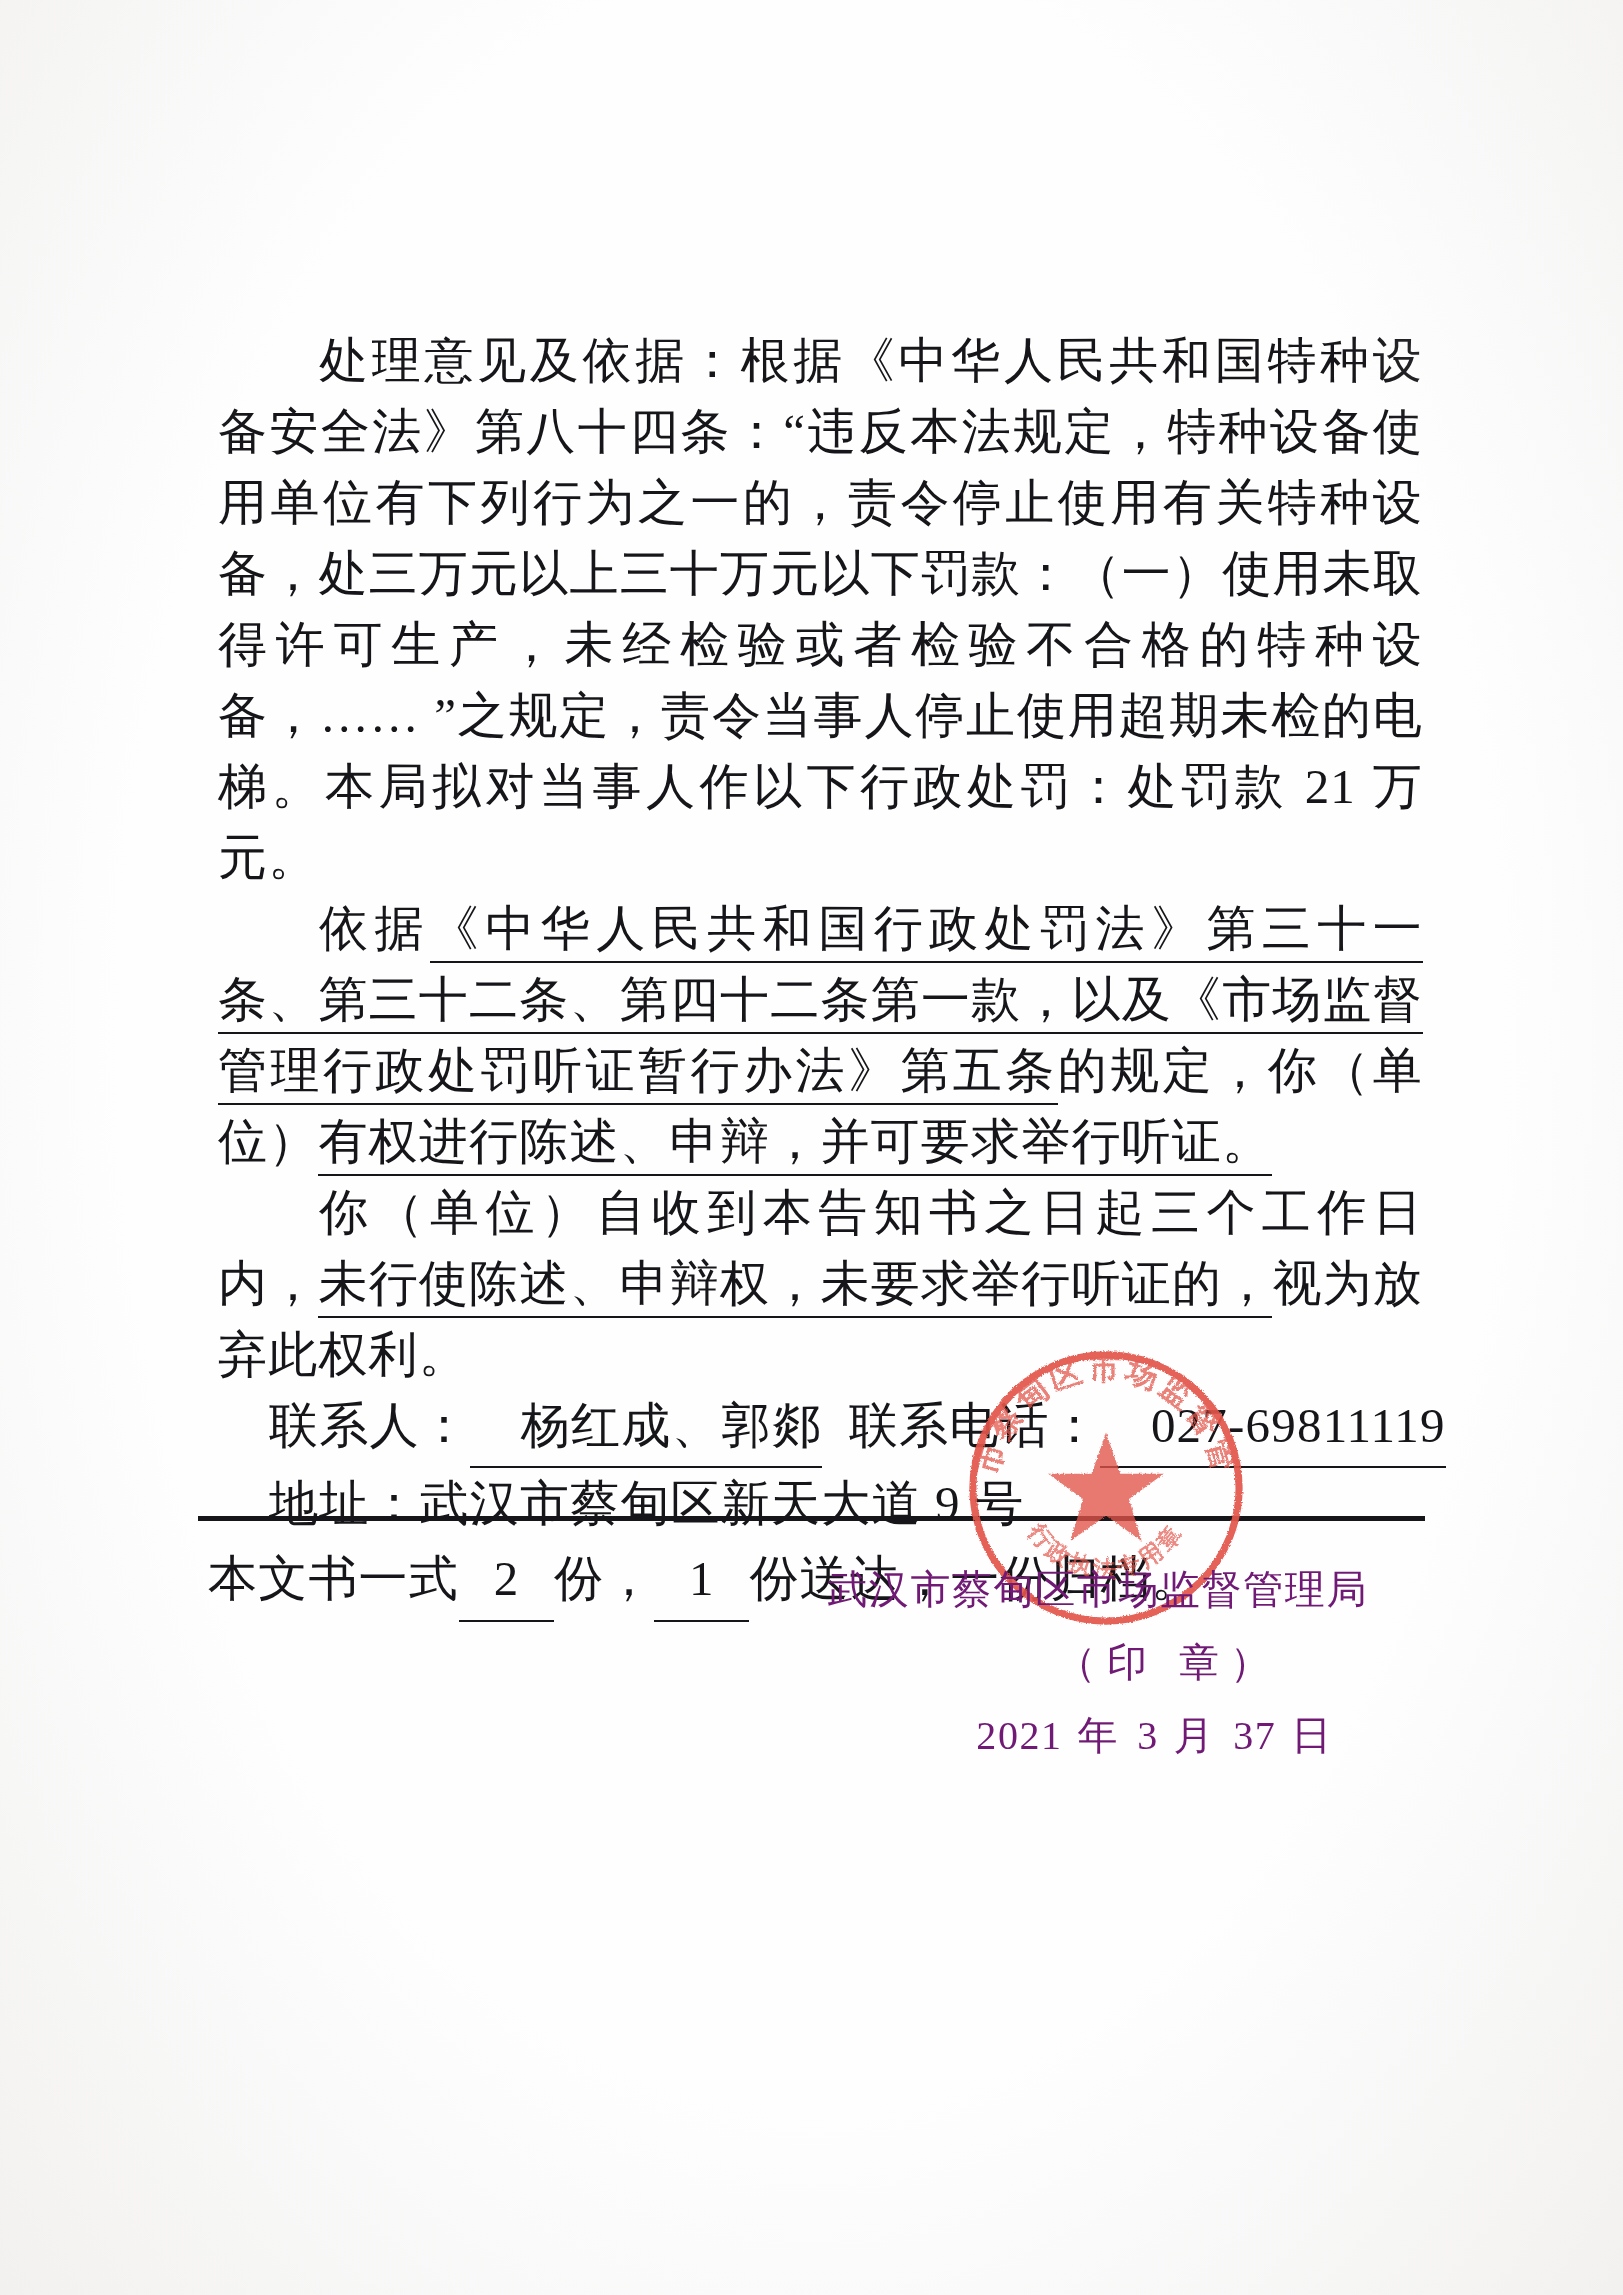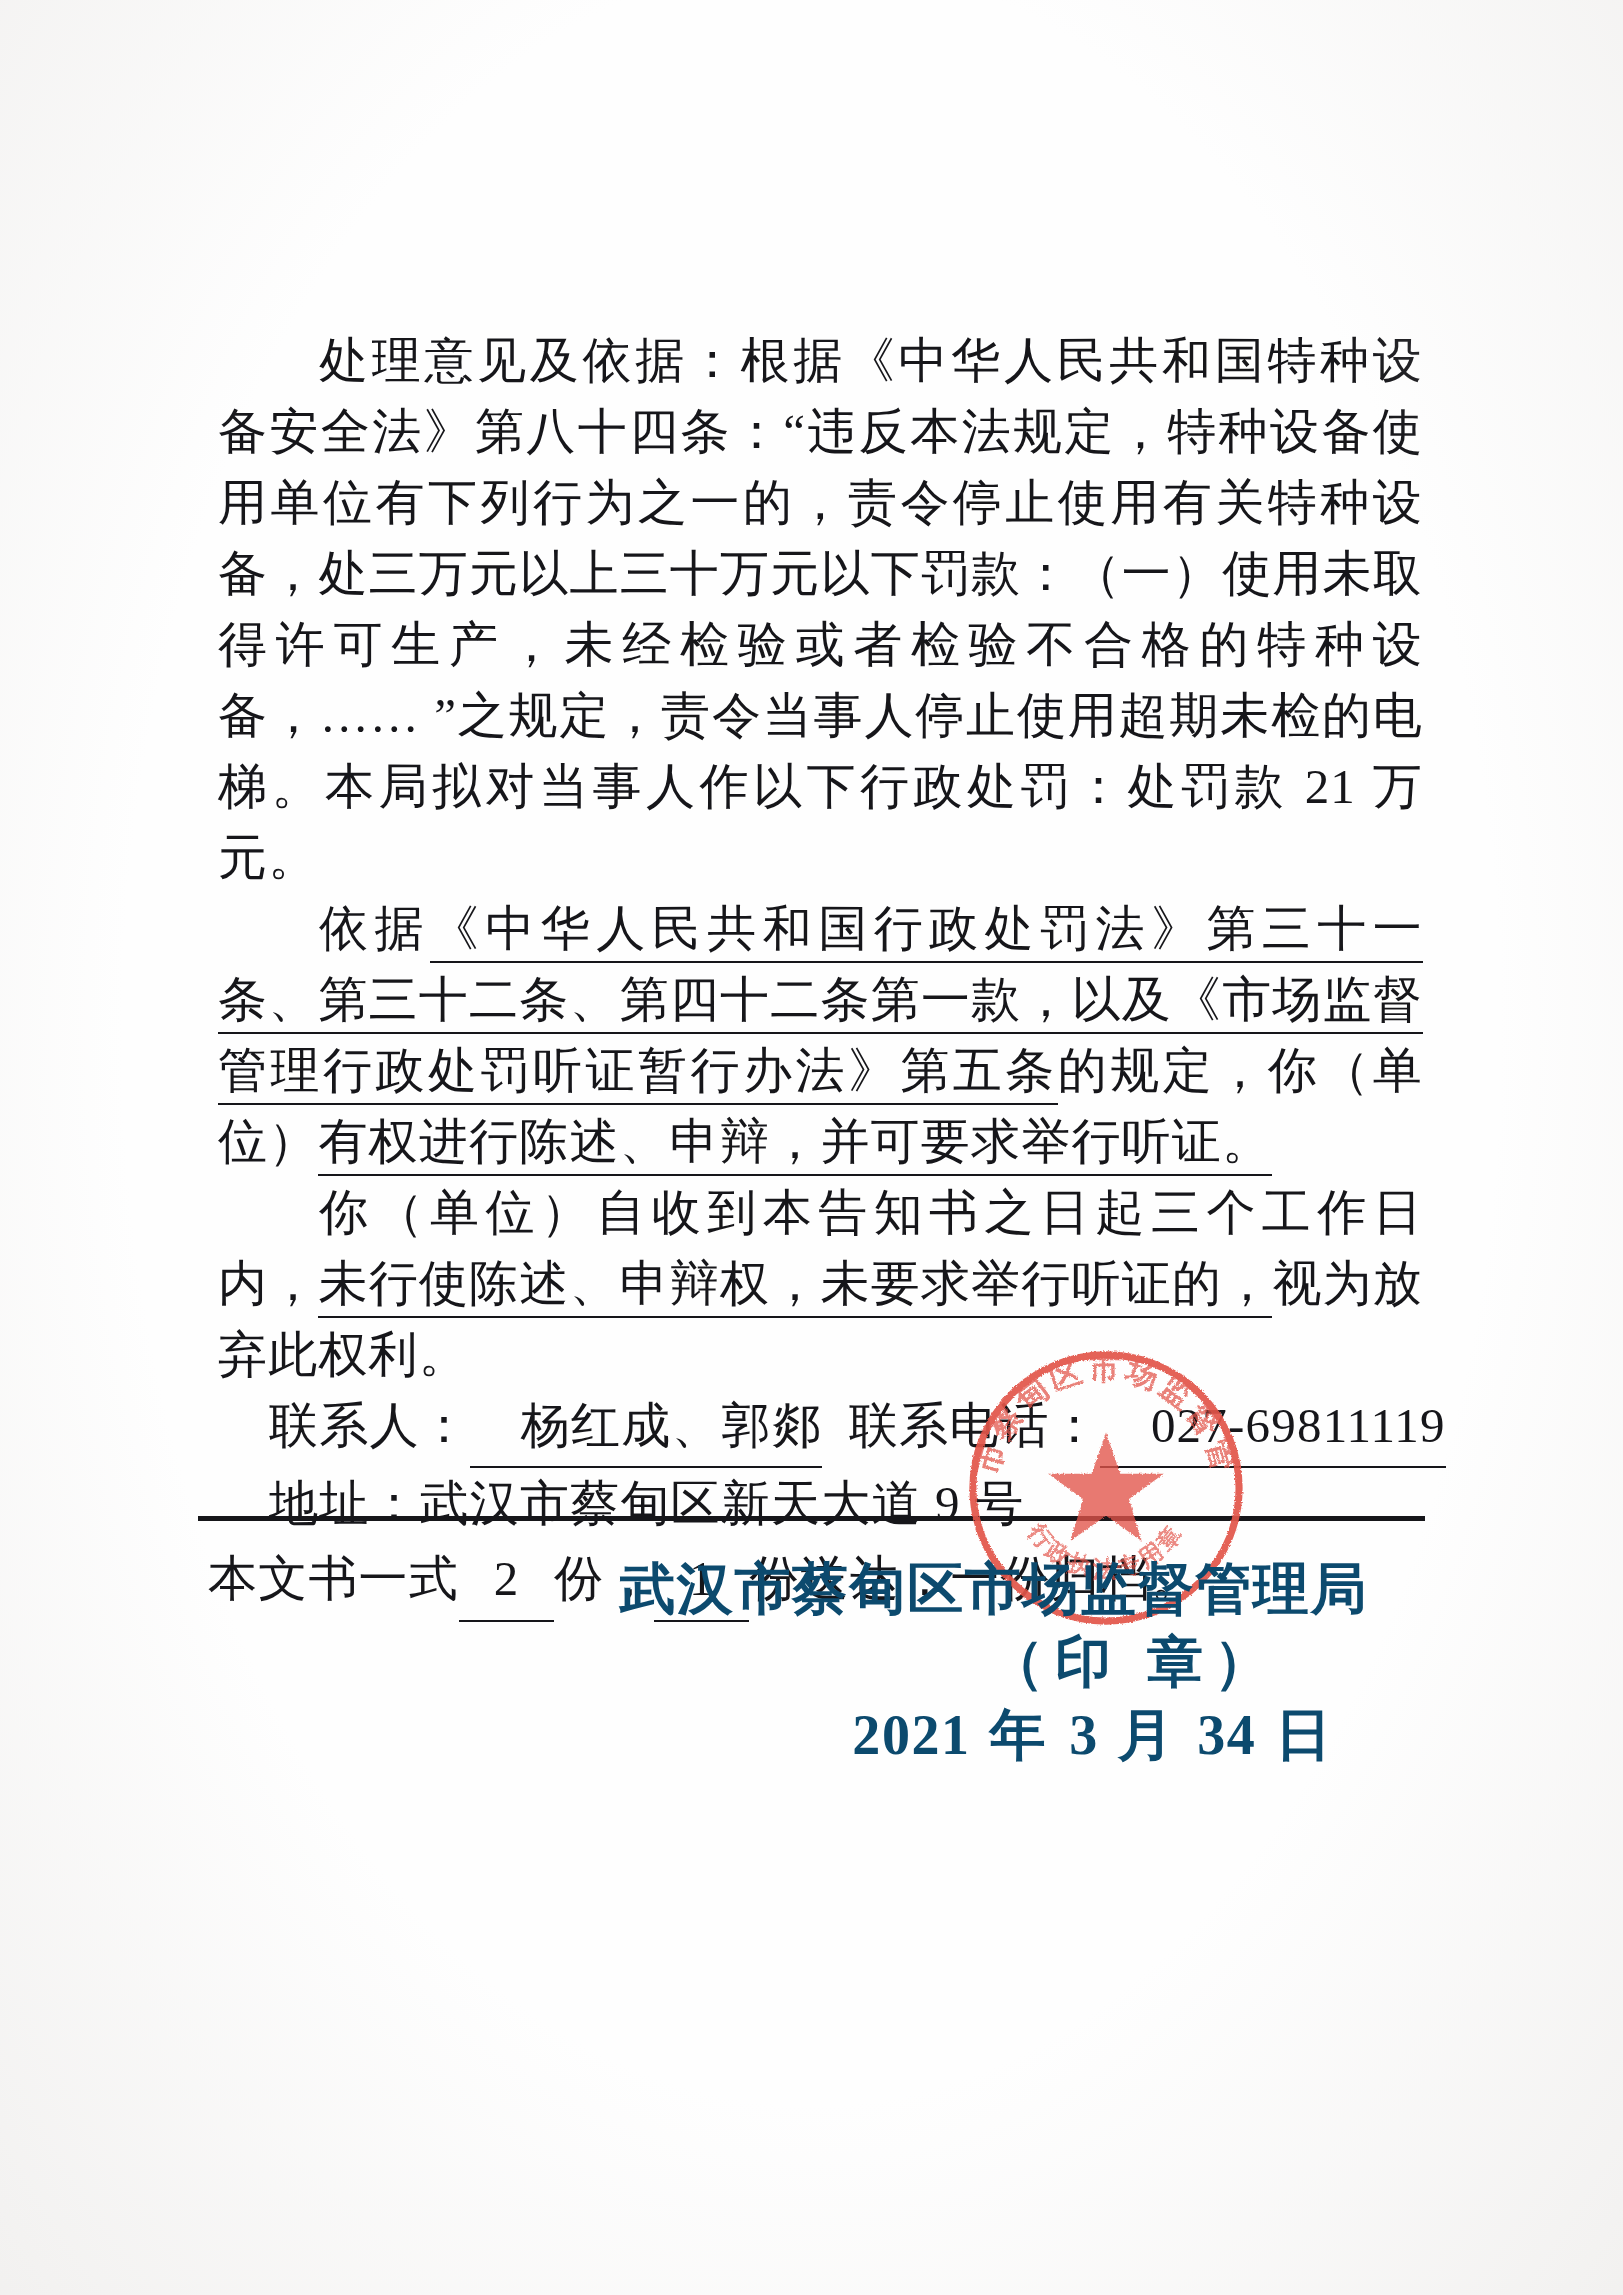--- a/index.html
+++ b/index.html
@@ -91,26 +91,26 @@
 
   
   .sig-block {
     margin-top: 14.3px;
     text-align: right;
     padding-right: 55px;
     position: relative;
     z-index: 2;
   }
   .sig-line {
-    font-size: 56px;
+    font-size: 40px;
     line-height: 73px;
     letter-spacing: 1.6px;
-    color: #0c4a6e;
-    white-space: nowrap;
-    font-weight: 700;
+    color: #701a75;
+    white-space: nowrap;
+    font-weight: 400;
   }
   .sig-seal-label { padding-right: 87px; letter-spacing: 11px; }
   .sig-date { padding-right: 32px; letter-spacing: 4.8px; }
   .sig-date .num { font-family: "Liberation Serif", serif; letter-spacing: 1.6px; text-align: center; }
 
   
   #seal {
     position: absolute;
     left: 965px;
     top: 1347px;
@@ -162,21 +162,21 @@
 
     <p class="para indent"><span>你（单位）自收到本告知书之日起三个工作日内，</span><span class="u">未行使陈述、申辩权，未要求举行听证的，</span><span>视为放弃此权利。</span></p>
 
     <p class="contact-line"><span>联系人：</span><span class="fill name">杨红成、郭郯</span>&nbsp;&nbsp;<span>联系电话：</span><span class="fill phone">027-69811119</span></p>
 
     <p class="addr-line"><span>地址：</span><span>武汉市蔡甸区新天大道 9 号</span></p>
 
     <div class="sig-block">
       <div class="sig-line">武汉市蔡甸区市场监督管理局</div>
       <div class="sig-line sig-seal-label">（印 章）</div>
-      <div class="sig-line sig-date"><span class="num">2021</span> <span>年</span> <span class="num">3</span> <span>月</span> <span class="num">34</span> <span>日</span></div>
+      <div class="sig-line sig-date"><span class="num">2021</span> <span>年</span> <span class="num">3</span> <span>月</span> <span class="num">37</span> <span>日</span></div>
     </div>
 
   </div>
 
   <svg id="seal" viewBox="0 0 356 356">
     <defs>
       <path id="sealArcTop" d="M 40 178 A 138 138 0 0 1 316 178"></path>
       <path id="sealArcBottom" d="M 66 178 A 112 112 0 0 0 290 178"></path>
       <filter id="inkrough" x="-20%" y="-20%" width="140%" height="140%">
         <feTurbulence type="fractalNoise" baseFrequency="0.55" numOctaves="3" seed="7" result="n"></feTurbulence>

